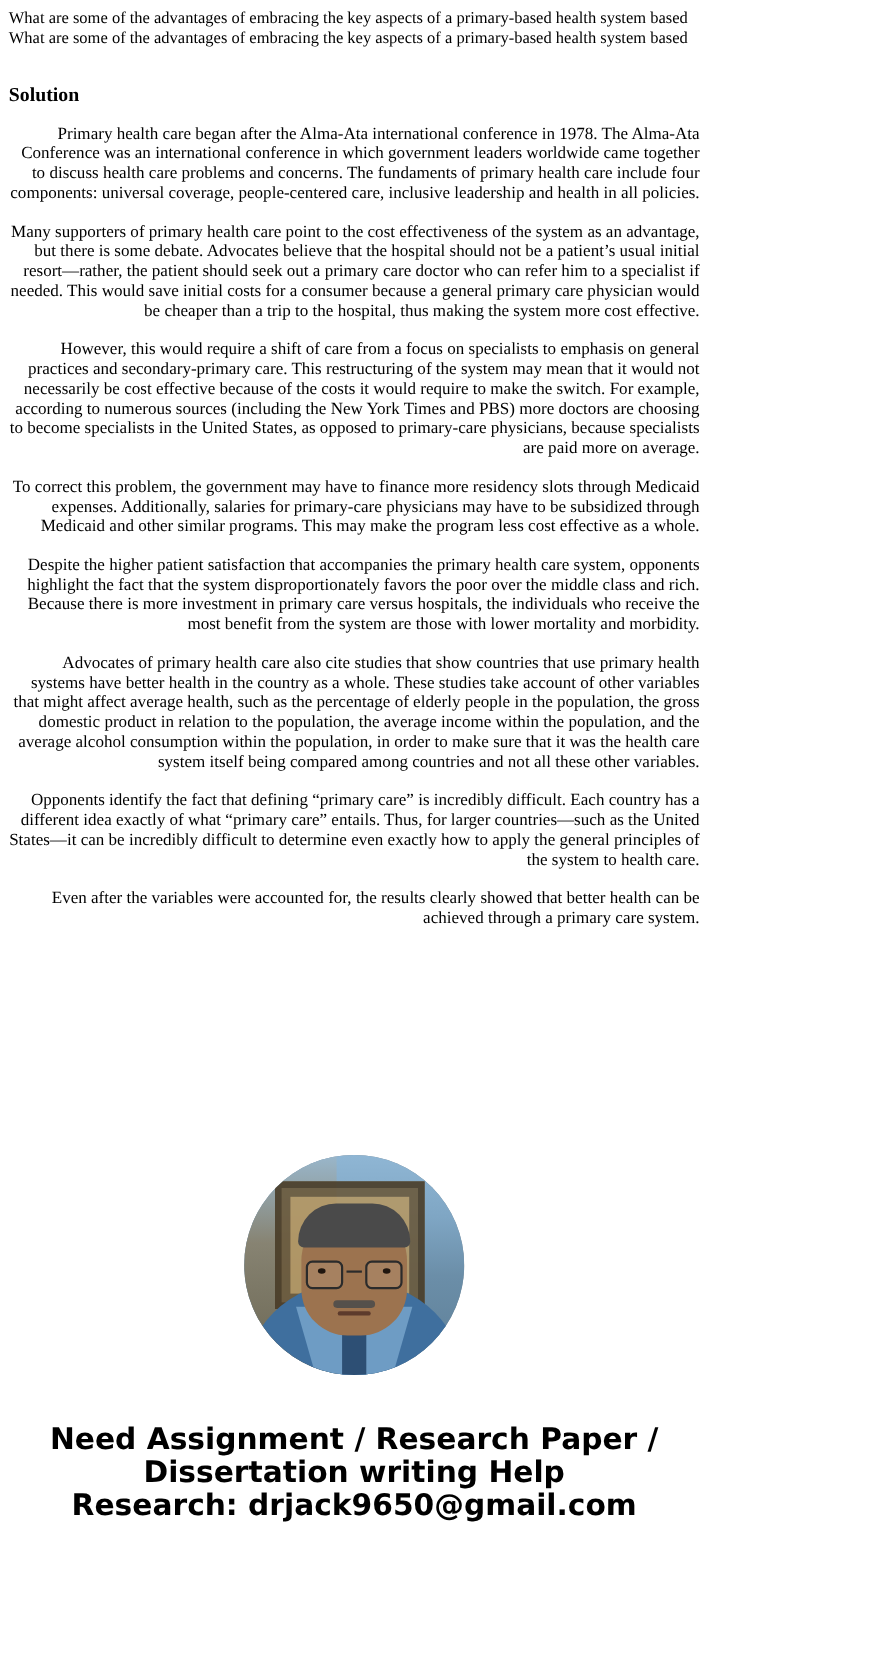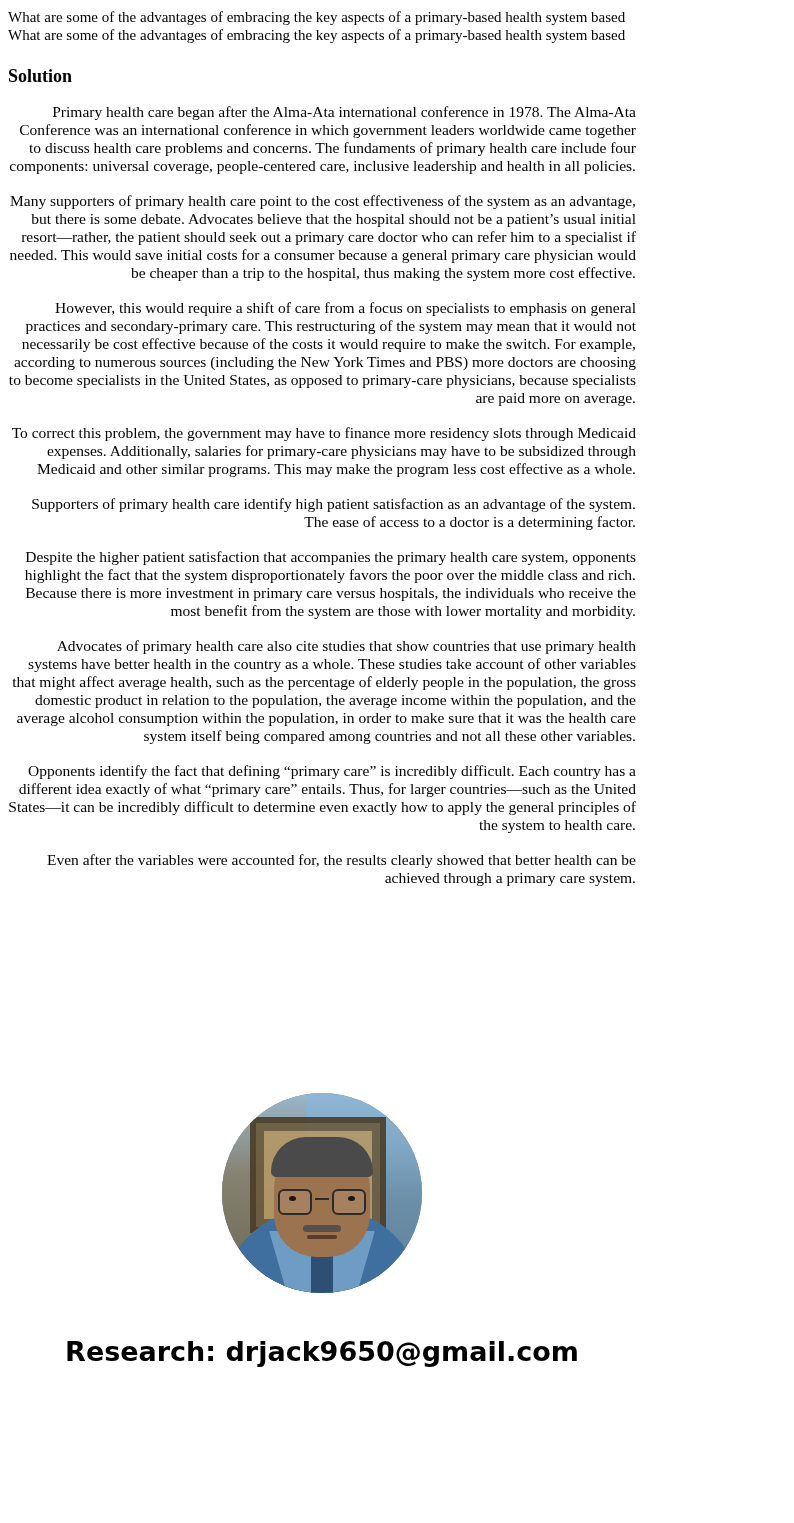--- a/index.html
+++ b/index.html
@@ -20,21 +20,21 @@
     padding: 8px 8px 0 8px;
   }
   .question-line {
     font-size: 15px;
     line-height: 18px;
     margin: 0;
   }
   .solution-heading {
     font-size: 18px;
     font-weight: bold;
-    margin: 22px 0 0 0;
+    margin: 32px 0 0 0;
     line-height: 20px;
   }
   p.body-para {
     font-size: 15.5px;
     line-height: 18px;
     margin: 17px 0 0 0;
     text-align: right;
   }
   p.sub-head {
     font-size: 15.5px;
@@ -215,21 +215,20 @@
     <div class="question-line">What are some of the advantages of embracing the key aspects of a primary-based health system based</div>
     <div class="question-line">What are some of the advantages of embracing the key aspects of a primary-based health system based</div>
   </div>
 
   <h2 class="solution-heading">Solution</h2>
 
   <p class="body-para">Primary health care began after the Alma-Ata international conference in 1978. The Alma-Ata Conference was an international conference in which government leaders worldwide came together to discuss health care problems and concerns. The fundaments of primary health care include four components: universal coverage, people-centered care, inclusive leadership and health in all policies.</p>
   <p class="body-para">Many supporters of primary health care point to the cost effectiveness of the system as an advantage, but there is some debate. Advocates believe that the hospital should not be a patient’s usual initial resort—rather, the patient should seek out a primary care doctor who can refer him to a specialist if needed. This would save initial costs for a consumer because a general primary care physician would be cheaper than a trip to the hospital, thus making the system more cost effective.</p>
   <p class="body-para">However, this would require a shift of care from a focus on specialists to emphasis on general practices and secondary-primary care. This restructuring of the system may mean that it would not necessarily be cost effective because of the costs it would require to make the switch. For example, according to numerous sources (including the New York Times and PBS) more doctors are choosing to become specialists in the United States, as opposed to primary-care physicians, because specialists are paid more on average.</p>
   <p class="body-para">To correct this problem, the government may have to finance more residency slots through Medicaid expenses. Additionally, salaries for primary-care physicians may have to be subsidized through Medicaid and other similar programs. This may make the program less cost effective as a whole.</p>
-  <p class="body-para">Supporters of primary health care identify high patient satisfaction as an advantage of the system. The ease of access to a doctor is a determining factor.</p>
   <p class="body-para">Despite the higher patient satisfaction that accompanies the primary health care system, opponents highlight the fact that the system disproportionately favors the poor over the middle class and rich. Because there is more investment in primary care versus hospitals, the individuals who receive the most benefit from the system are those with lower mortality and morbidity.</p>
   <p class="body-para">Advocates of primary health care also cite studies that show countries that use primary health systems have better health in the country as a whole. These studies take account of other variables that might affect average health, such as the percentage of elderly people in the population, the gross domestic product in relation to the population, the average income within the population, and the average alcohol consumption within the population, in order to make sure that it was the health care system itself being compared among countries and not all these other variables.</p>
   <p class="body-para">Opponents identify the fact that defining “primary care” is incredibly difficult. Each country has a different idea exactly of what “primary care” entails. Thus, for larger countries—such as the United States—it can be incredibly difficult to determine even exactly how to apply the general principles of the system to health care.</p>
   <p class="body-para">Even after the variables were accounted for, the results clearly showed that better health can be achieved through a primary care system.</p>
 
   <div class="spacer"></div>
 
   <div class="avatar-wrap">
     <div class="avatar">
       <div class="av-bg"></div>
@@ -248,16 +247,17 @@
       <div class="av-glass-r"></div>
       <div class="av-bridge"></div>
       <div class="av-eye-l"></div>
       <div class="av-eye-r"></div>
       <div class="av-mustache"></div>
       <div class="av-mouth"></div>
     </div>
   </div>
 
   <div class="footer">
+    <span>Need Assignment / Research Paper / Dissertation writing Help</span>
     <span class="line2">Research: drjack9650@gmail.com</span>
   </div>
 
 </div>
 
 </body></html>

